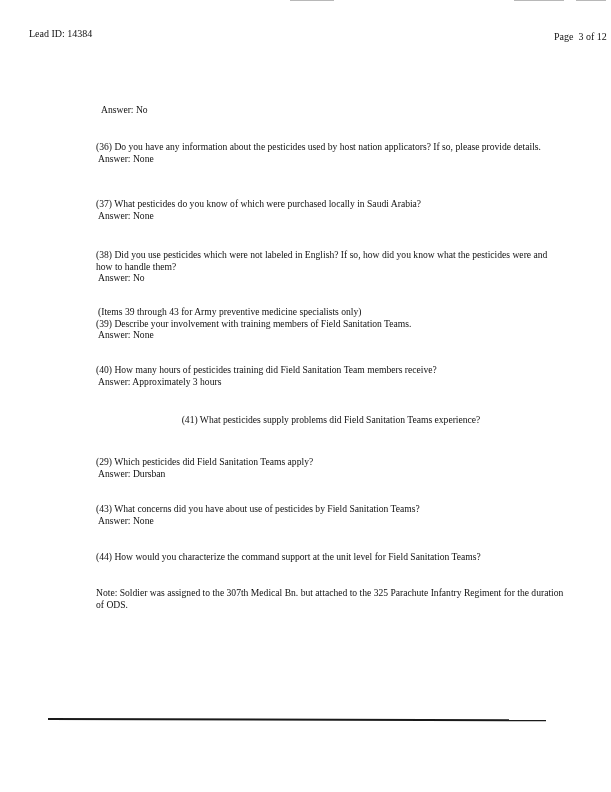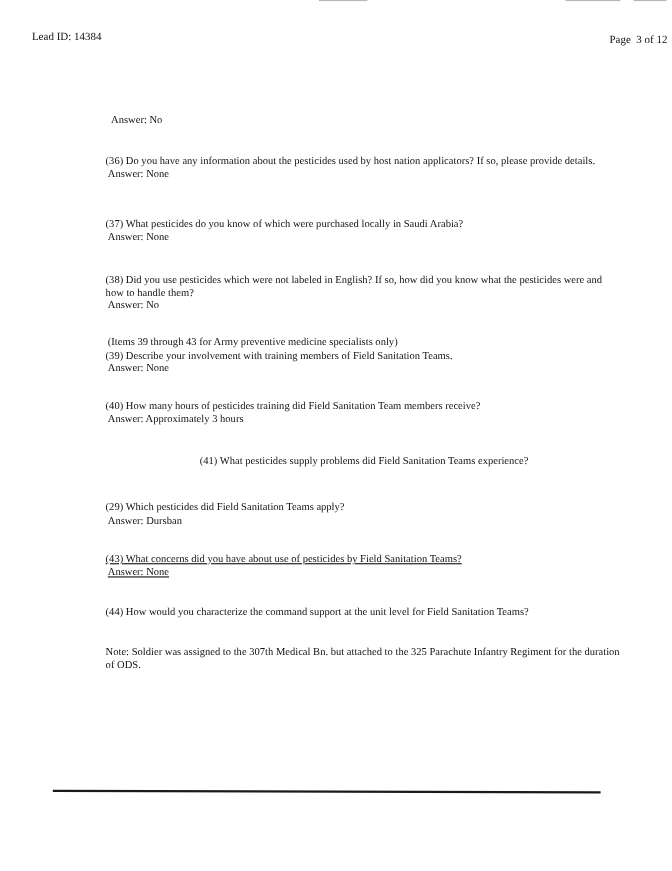--- a/index.html
+++ b/index.html
@@ -98,21 +98,21 @@
 
 <div class="block" style="top:414px;text-align:center;">
   <span class="q">(41)  What pesticides supply problems did Field Sanitation Teams experience?</span>
 </div>
 
 <div class="block" style="top:456px;">
   <span class="q">(29)  Which pesticides did Field Sanitation Teams apply?</span>
   <span class="a">Answer: Dursban</span>
 </div>
 
-<div class="block" style="top:503px;text-decoration:underline;">
+<div class="block" style="top:503px;">
   <span class="q">(43)  What concerns did you have about use of pesticides by Field Sanitation Teams?</span>
   <span class="a">Answer: None</span>
 </div>
 
 <div class="block" style="top:551px;">
   <span class="q">(44)  How would you characterize the command support at the unit level for Field Sanitation Teams?</span>
 </div>
 
 <div class="block" style="top:587px;">
   <span class="q">Note:  Soldier was assigned to the 307th Medical Bn. but attached to the 325 Parachute Infantry Regiment for the duration of ODS.</span>

